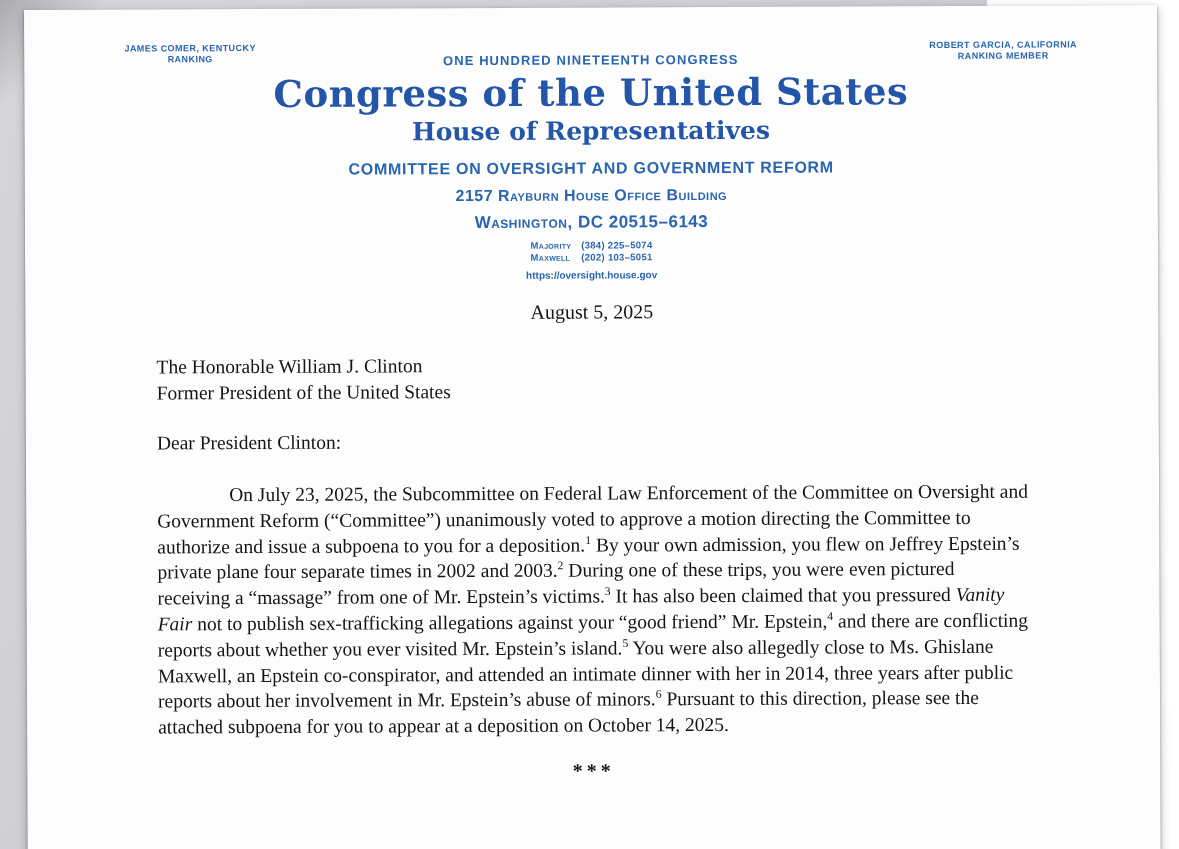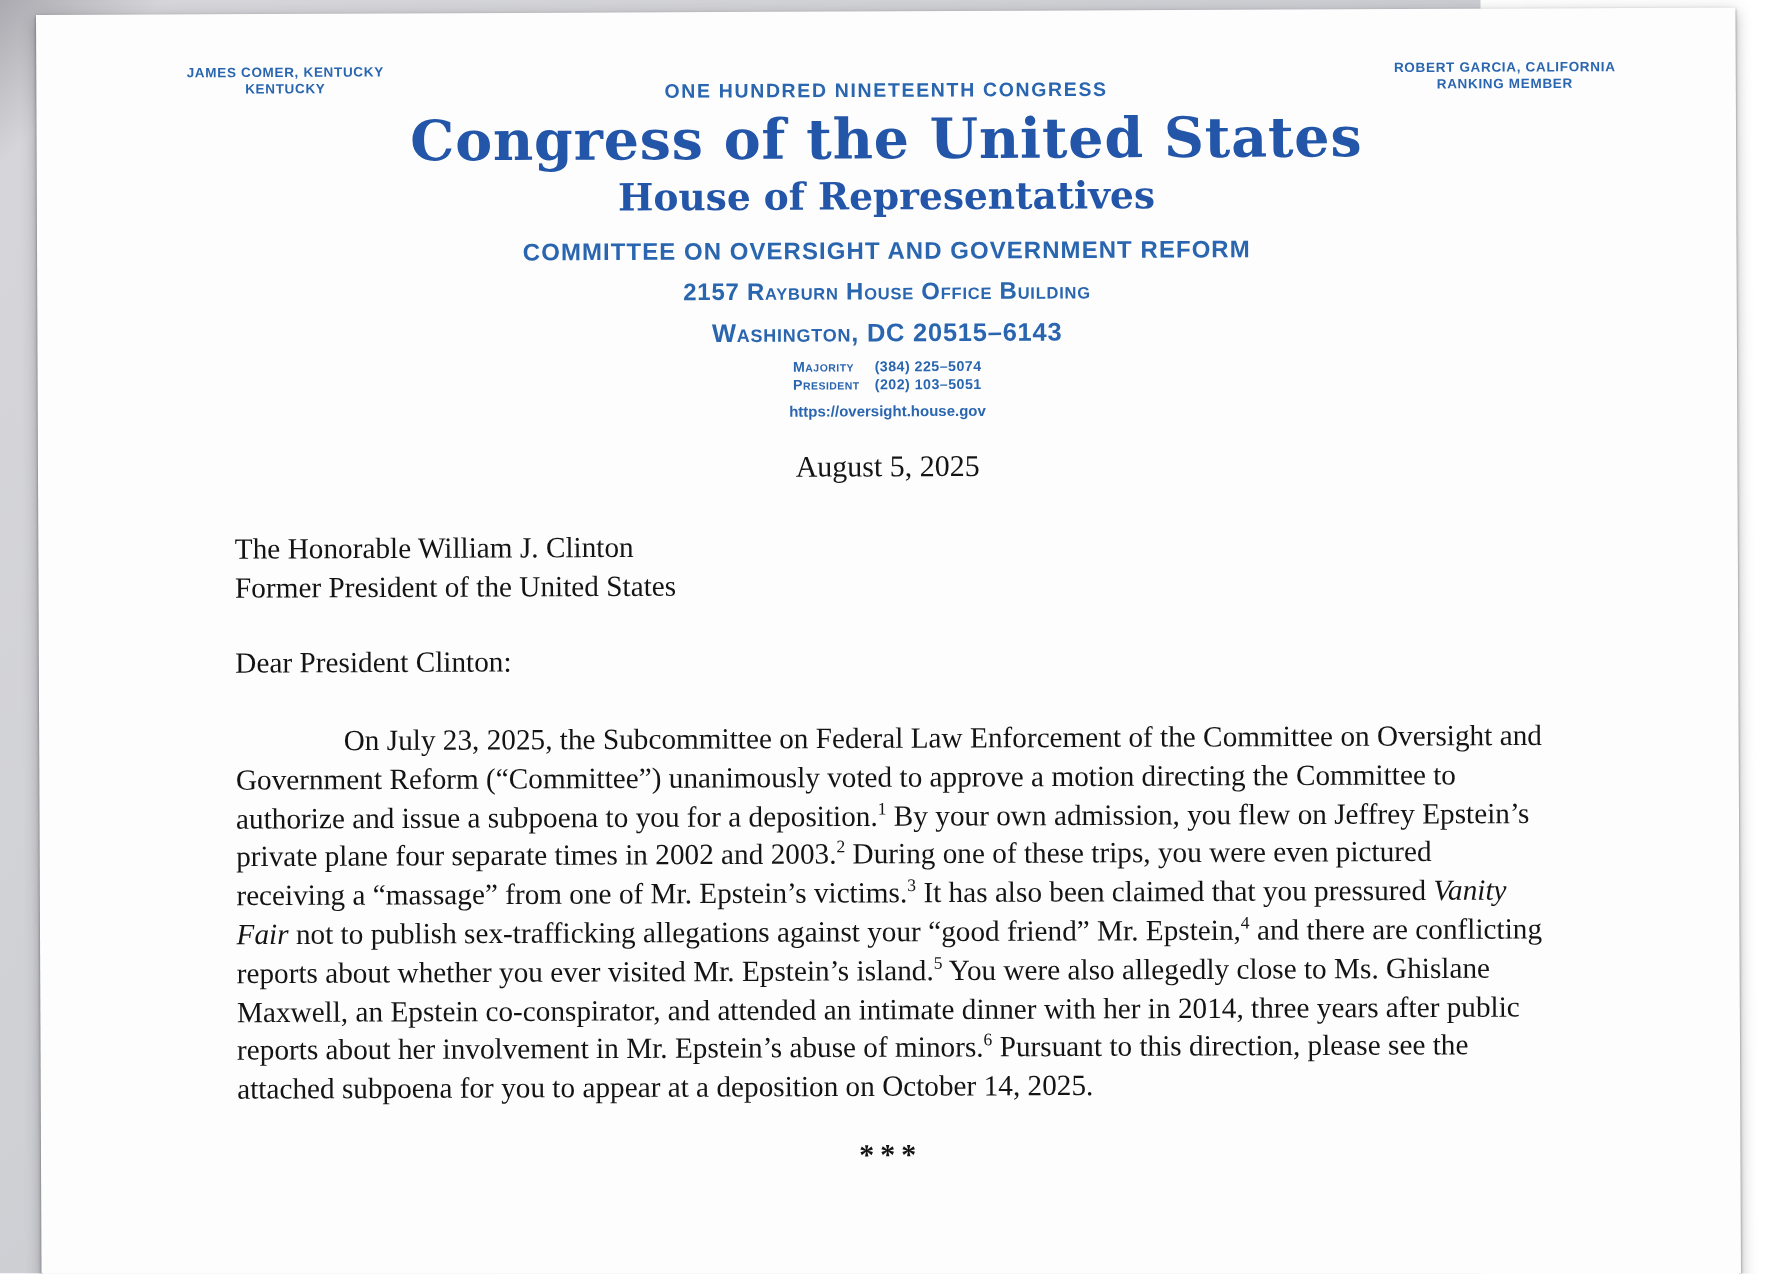--- a/index.html
+++ b/index.html
@@ -98,40 +98,40 @@
   }
 </style>
 </head>
 <body>
 
 <div class="scene">
   <div class="paper">
 
     <div class="corner left">
       <div>JAMES COMER, KENTUCKY</div>
-      <div>KENTUCKY</div>
+      <div>RANKING</div>
     </div>
 
     <div class="corner right">
       <div>ROBERT GARCIA, CALIFORNIA</div>
       <div>RANKING MEMBER</div>
     </div>
 
     <div class="head-center">
       <div class="session">ONE HUNDRED NINETEENTH CONGRESS</div>
       <div class="masthead-title">Congress of the United States</div>
       <div class="masthead-subtitle">House of Representatives</div>
       <div class="committee">COMMITTEE ON OVERSIGHT AND GOVERNMENT REFORM</div>
       <div class="addr1">2157 Rayburn House Office Building</div>
       <div class="addr2">Washington, DC 20515–6143</div>
       <div>
         <div class="phones">
           <span class="lbl">Majority</span>
           <span>(384) 225–5074</span>
-          <span class="lbl">President</span>
+          <span class="lbl">Maxwell</span>
           <span>(202) 103–5051</span>
         </div>
       </div>
       <div class="website">https://oversight.house.gov</div>
     </div>
 
     <div class="letter-date">August 5, 2025</div>
 
     <div class="recipient">
       <div>The Honorable William J. Clinton</div>

